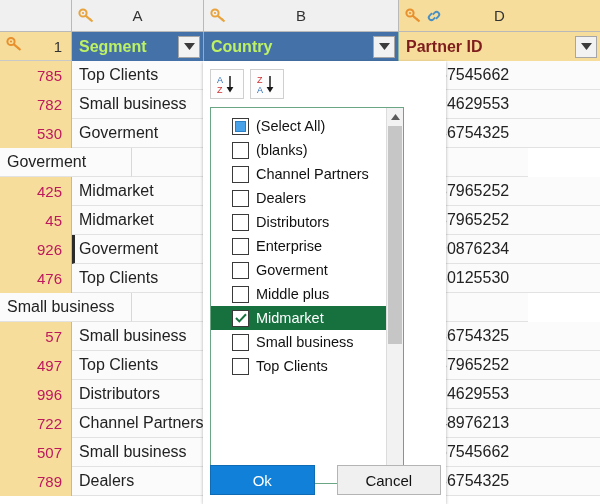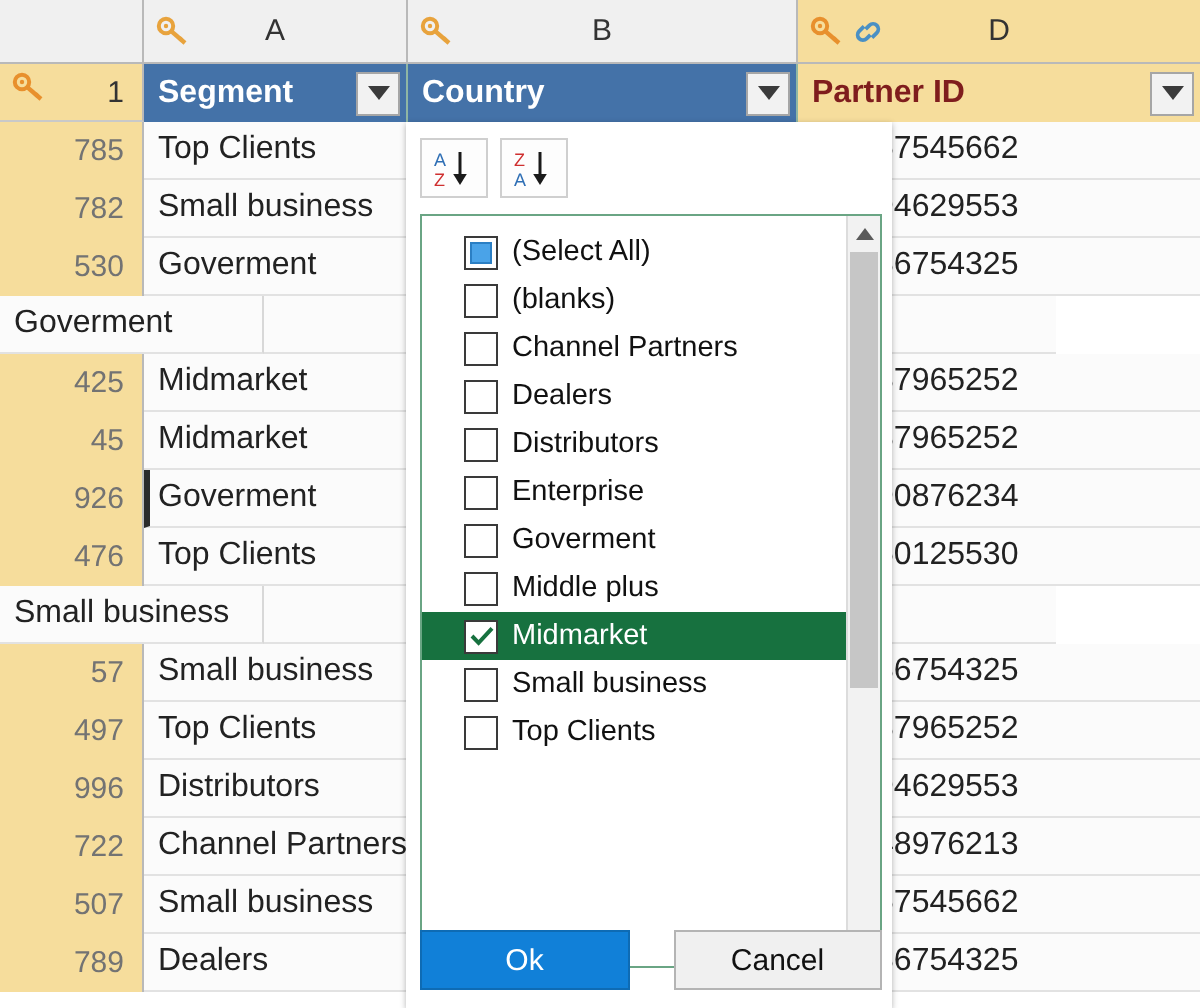--- a/index.html
+++ b/index.html
@@ -48,34 +48,34 @@
   }
   .rownum-head .n { position: absolute; right: 9px; }
   .rownum-head .key { position: absolute; left: 6px; top: 50%; transform: translateY(-50%); }
 
   .hdr-cell {
     height: 29px; display: flex; align-items: center;
     padding-left: 7px; position: relative;
     font-size: 16px; font-weight: bold;
     border-right: 1px solid #8fb6a4;
   }
-  .hdr-cell.blue { background: #4472a8; color: #ffffff; align-items: center; }
+  .hdr-cell.blue { background: #4472a8; color: #bef264; align-items: center; }
   .hdr-cell.gold { background: #f6dd9c; color: #7f1d1d; }
 
   .filter-btn {
     position: absolute; right: 3px; top: 50%; transform: translateY(-50%);
     width: 22px; height: 22px; background: #f2f2f2;
     border: 1px solid #a6a6a6;
     display: flex; align-items: center; justify-content: center;
   }
 
   .body-rows { position: absolute; left: 0; top: 61px; width: 600px; }
   .drow { display: flex; height: 29px; }
   .rn {
-    width: 72px; background: #f6dd9c; color: #737373;
+    width: 72px; background: #f6dd9c; color: #be185d;
     font-size: 15px;
     display: flex; align-items: center; justify-content: flex-end;
     padding-right: 9px;
     border-right: 1px solid #b9b9b9;
   }
   .dc {
     font-size: 16px; color: #222;
     display: flex; align-items: center;
     padding-left: 7px;
     background: #fbfbfb;
@@ -96,21 +96,21 @@
     z-index: 40;
   }
   .sortbar { display: flex; gap: 6px; padding: 7px 0 4px 6px; }
   .sortbtn {
     width: 34px; height: 30px; background: #fdfdfd;
     border: 1px solid #cfcfcf;
     display: flex; align-items: center; justify-content: center;
   }
   .listbox {
     position: absolute; left: 6px; top: 45px;
-    width: 231px; height: 377px;
+    width: 194px; height: 377px;
     border: 1px solid #6aa584; background: #ffffff;
     overflow: hidden;
   }
   .litems { position: absolute; left: 0; top: 6px; right: 17px; }
   .litem {
     height: 24px; display: flex; align-items: center;
     padding-left: 21px; font-size: 14.5px; color: #111;
     white-space: nowrap;
   }
   .litem.sel { background: #17713f; color: #ffffff; }

